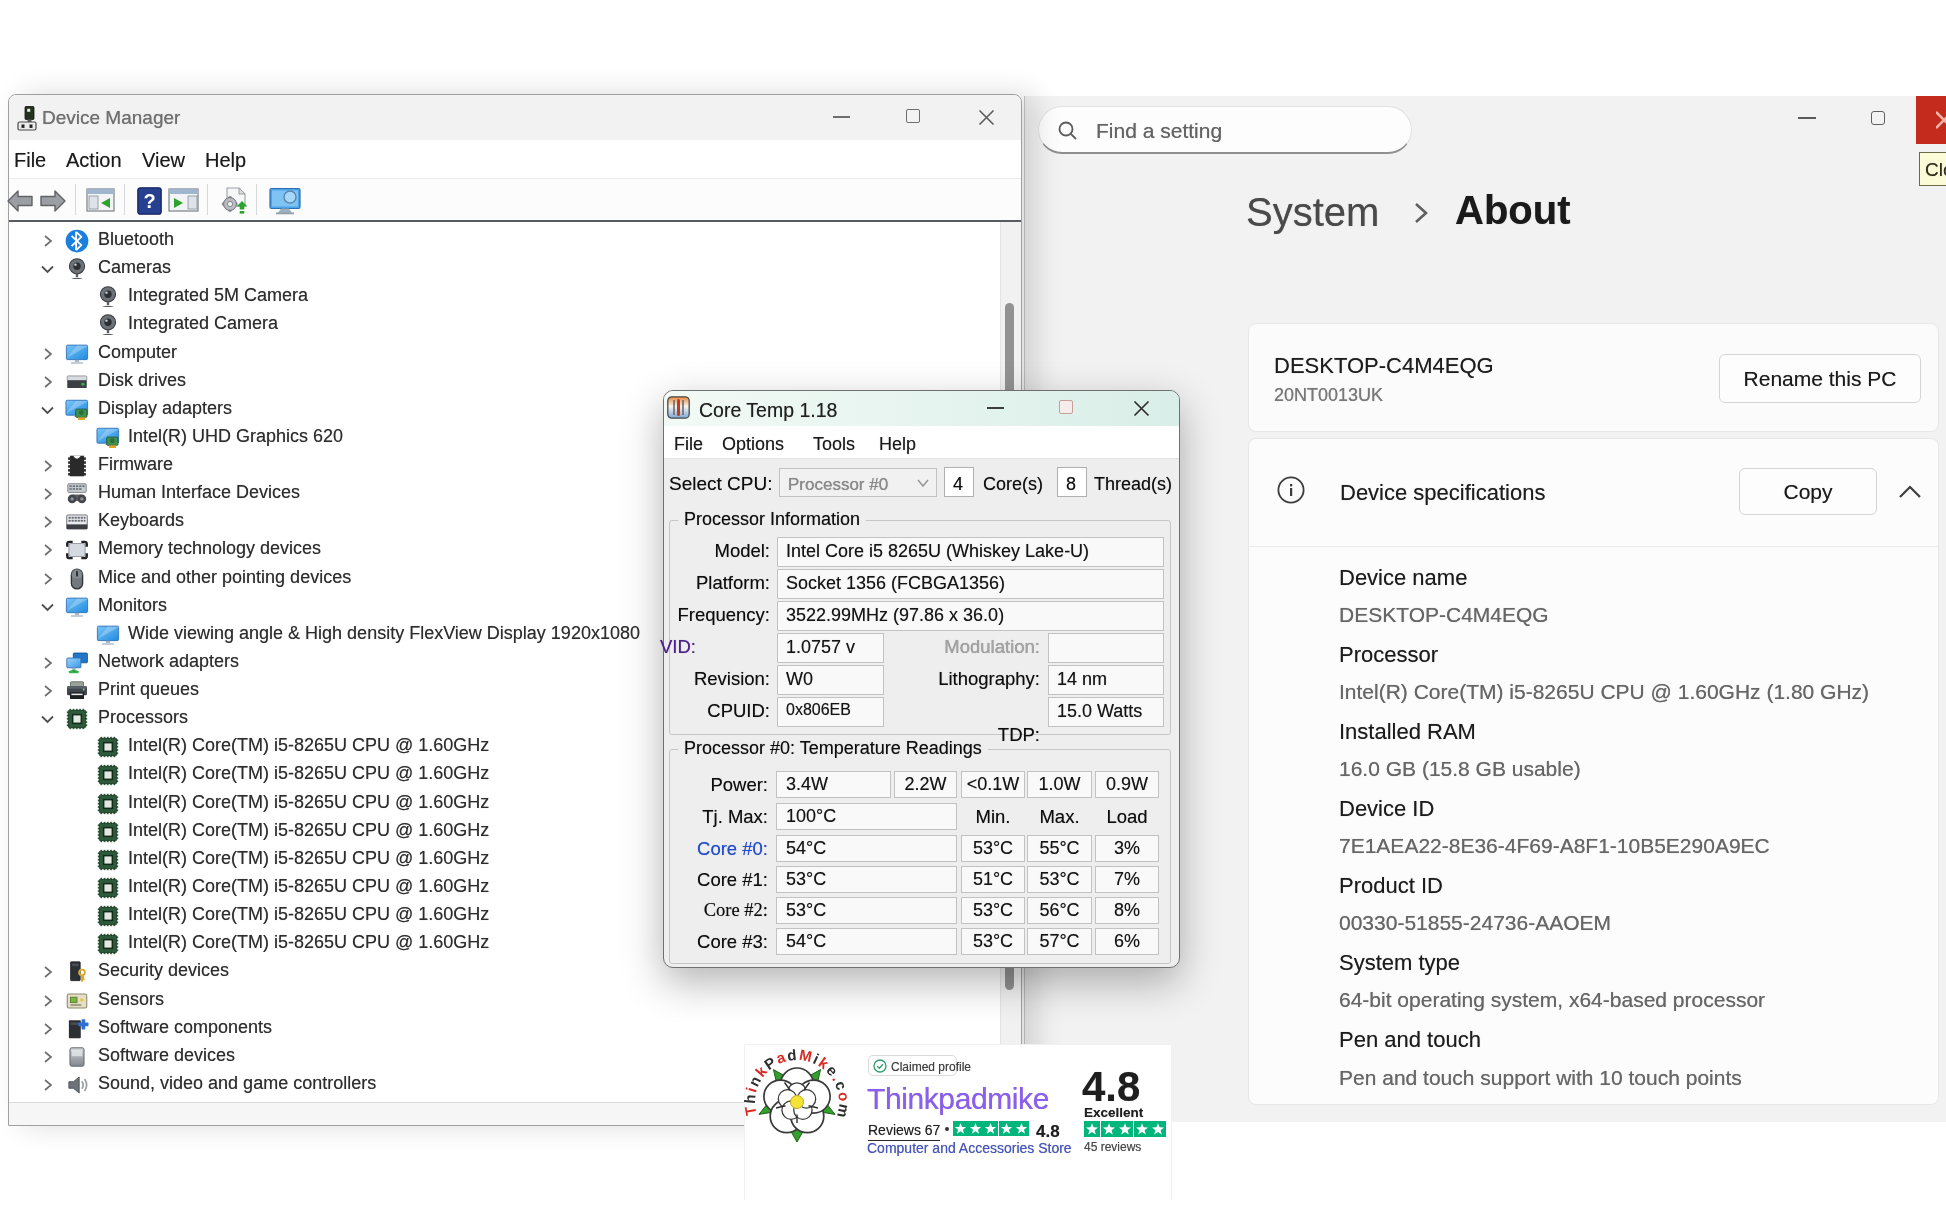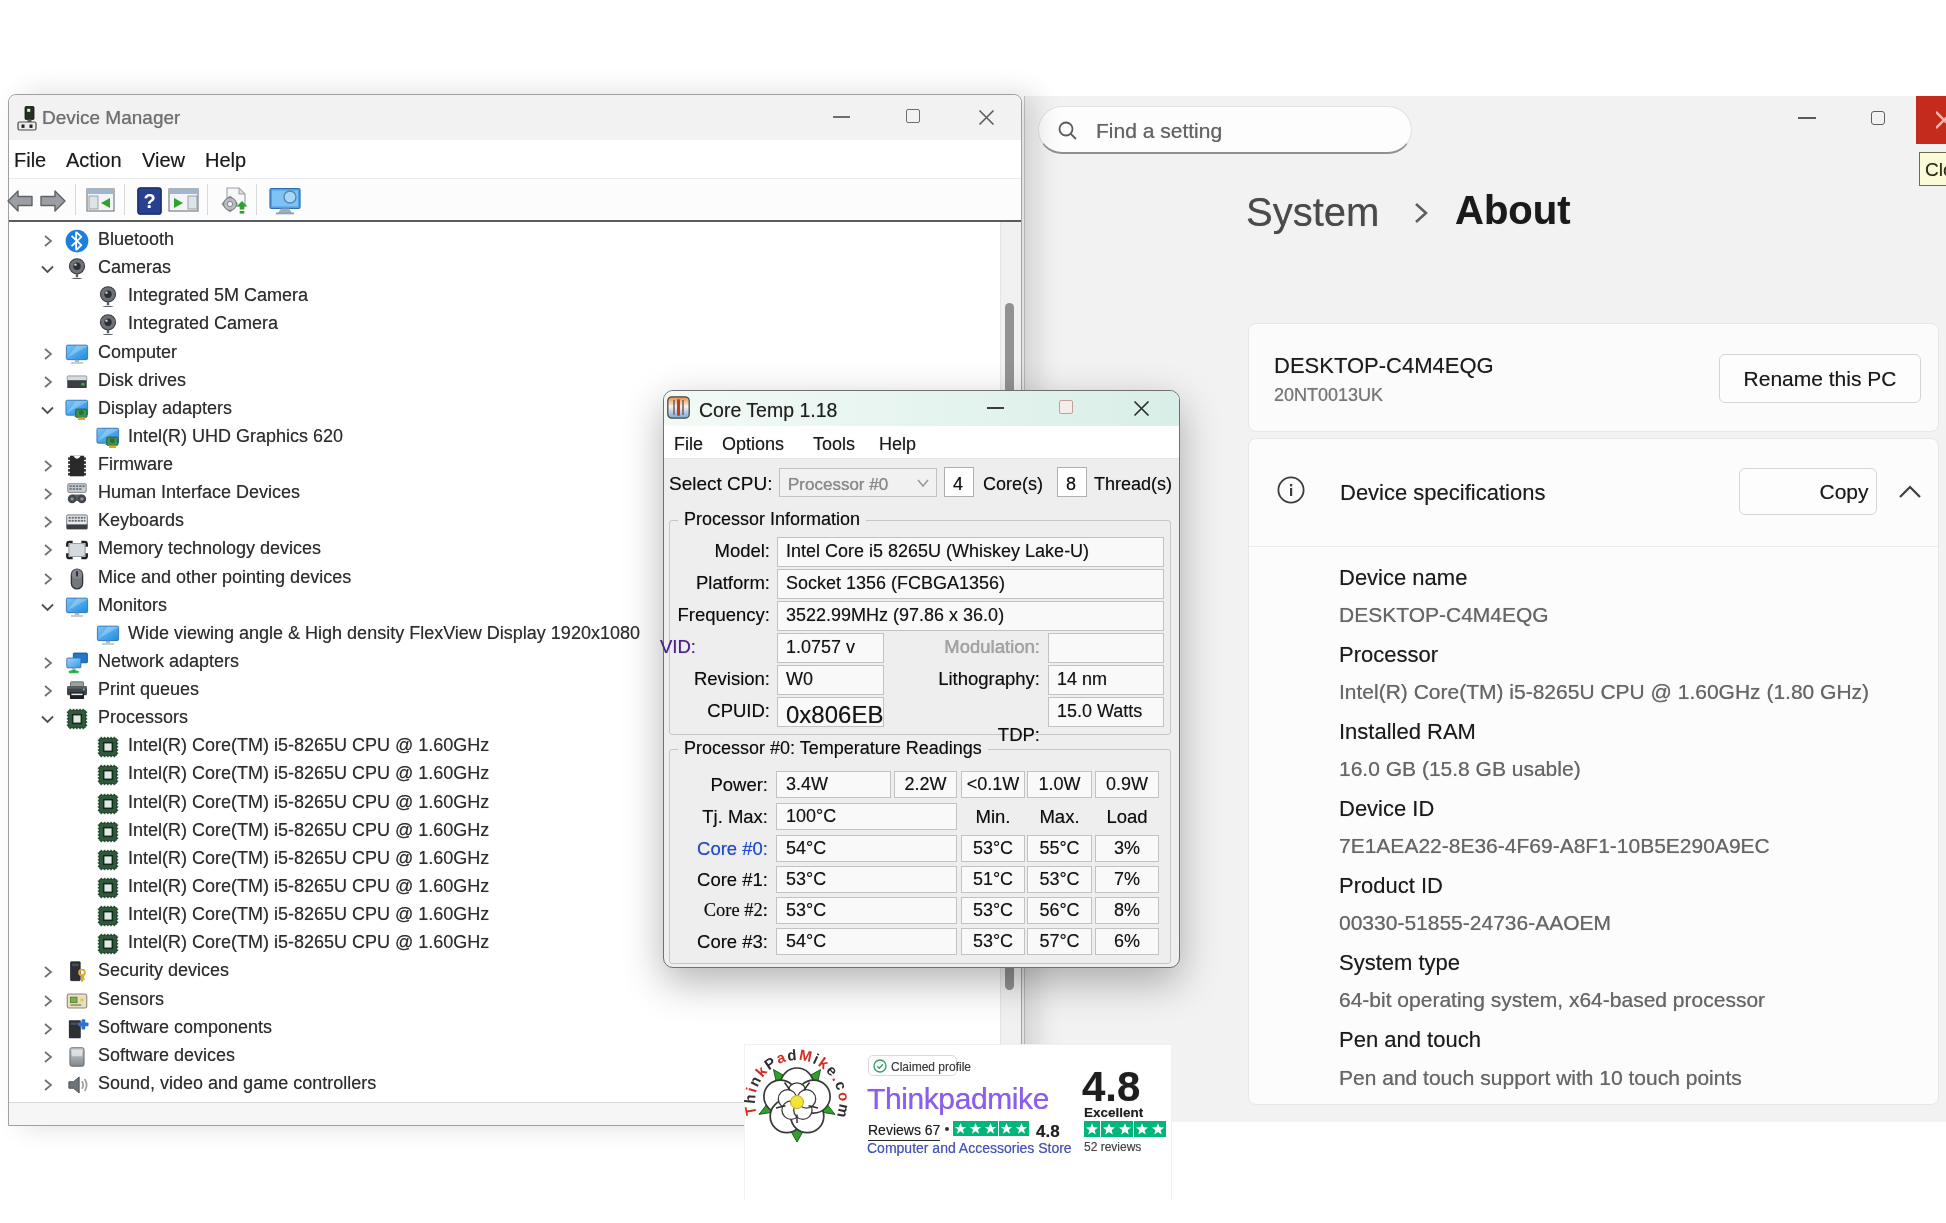--- a/index.html
+++ b/index.html
@@ -218,21 +218,21 @@
 <div class="txt" style="left:1719px;top:367px;width:202px;text-align:center;font-size:21px;color:#1a1a1a;">Rename this PC</div>
 <div class="abs" style="left:1248px;top:438px;width:691px;height:667px;background:#fcfcfc;border:1px solid #e7e7e7;border-radius:8px;"></div>
 <div class="abs" style="left:1249px;top:546px;width:689px;height:1px;background:#ececec;"></div>
 <svg class="abs" style="left:1277px;top:476px" width="28" height="28">
     <circle cx="14" cy="14" r="12.6" fill="none" stroke="#3c3c3c" stroke-width="1.8"></circle>
     <rect x="13" y="12" width="2.2" height="8" fill="#3c3c3c"></rect>
     <rect x="13" y="8" width="2.2" height="2.4" fill="#3c3c3c"></rect>
   </svg>
 <div class="txt" style="left:1340px;top:480px;font-size:22px;color:#1d1d1d;">Device specifications</div>
 <div class="abs" style="left:1739px;top:468px;width:138px;height:47px;background:#fdfdfd;border:1px solid #d5d5d5;border-radius:6px;"></div>
-<div class="txt" style="left:1739px;top:480px;width:138px;text-align:center;font-size:21px;color:#1a1a1a;padding-left:36px;">Copy</div>
+<div class="txt" style="left:1739px;top:480px;width:138px;text-align:center;font-size:21px;color:#1a1a1a;">Copy</div>
 <svg class="abs" style="left:1898px;top:484px" width="24" height="16">
     <path d="M2 13 L12 3 L22 13" stroke="#3f3f3f" stroke-width="2.2" fill="none"></path>
   </svg>
 <div class="txt" style="left:1339px;top:565px;font-size:22px;color:#1b1b1b;">Device name</div>
 <div class="txt" style="left:1339px;top:603px;font-size:21px;color:#666666;">DESKTOP-C4M4EQG</div>
 <div class="txt" style="left:1339px;top:642px;font-size:22px;color:#1b1b1b;">Processor</div>
 <div class="txt" style="left:1339px;top:680px;font-size:21px;color:#666666;">Intel(R) Core(TM) i5-8265U CPU @ 1.60GHz (1.80 GHz)</div>
 <div class="txt" style="left:1339px;top:719px;font-size:22px;color:#1b1b1b;">Installed RAM</div>
 <div class="txt" style="left:1339px;top:757px;font-size:21px;color:#666666;">16.0 GB (15.8 GB usable)</div>
 <div class="txt" style="left:1339px;top:796px;font-size:22px;color:#1b1b1b;">Device ID</div>
@@ -553,21 +553,21 @@
 <div class="txt" style="left:930px;top:636px;width:110px;text-align:right;font-size:18.5px;color:#a3a3a3;">Modulation:</div>
 <div class="abs" style="left:1048px;top:633px;width:116px;height:30px;background:#f9f9f9;border:1px solid #c2c2c2;"></div>
 <div class="txt" style="left:660px;top:668px;width:110px;text-align:right;font-size:18.5px;color:#0d0d0d;">Revision:</div>
 <div class="abs" style="left:777px;top:665px;width:107px;height:30px;background:#f9f9f9;border:1px solid #c2c2c2;"></div>
 <div class="txt" style="left:786px;top:669px;font-size:18px;color:#141414;">W0</div>
 <div class="txt" style="left:930px;top:668px;width:110px;text-align:right;font-size:18.5px;color:#0d0d0d;">Lithography:</div>
 <div class="abs" style="left:1048px;top:665px;width:116px;height:30px;background:#f9f9f9;border:1px solid #c2c2c2;"></div>
 <div class="txt" style="left:1057px;top:669px;font-size:18px;color:#141414;">14 nm</div>
 <div class="txt" style="left:660px;top:700px;width:110px;text-align:right;font-size:18.5px;color:#0d0d0d;">CPUID:</div>
 <div class="abs" style="left:777px;top:697px;width:107px;height:30px;background:#f9f9f9;border:1px solid #c2c2c2;"></div>
-<div class="txt" style="left:786px;top:701px;font-size:24px;color:#141414;">0x806EB</div>
+<div class="txt" style="left:786px;top:701px;font-size:16px;color:#141414;">0x806EB</div>
 <div class="txt" style="left:930px;top:700px;width:110px;text-align:right;font-size:18.5px;color:#0d0d0d;margin-top:24px;">TDP:</div>
 <div class="abs" style="left:1048px;top:697px;width:116px;height:30px;background:#f9f9f9;border:1px solid #c2c2c2;"></div>
 <div class="txt" style="left:1057px;top:701px;font-size:18px;color:#141414;">15.0 Watts</div>
 <div class="abs" style="left:669px;top:749px;width:502px;height:215px;border:1px solid #c6c6c6;border-radius:3px;"></div>
 <div class="txt" style="left:678px;top:738px;font-size:18px;color:#0d0d0d;background:#efeeee;padding:0 6px;">Processor #0: Temperature Readings</div>
 <div class="txt" style="left:650px;top:774px;width:118px;text-align:right;font-size:18.5px;color:#0d0d0d;">Power:</div>
 <div class="abs" style="left:776px;top:771px;width:115px;height:27px;background:#f9f9f9;border:1px solid #c2c2c2;"></div>
 <div class="txt" style="left:786px;top:774px;font-size:18px;color:#141414;">3.4W</div>
 <div class="abs" style="left:894px;top:771px;width:63px;height:27px;background:#f9f9f9;border:1px solid #c2c2c2;"></div>
 <div class="txt" style="left:894px;top:774px;width:63px;text-align:center;font-size:18px;color:#141414;">2.2W</div>
@@ -689,12 +689,12 @@
   </svg>
 <svg class="abs" style="left:1117px;top:1121px" width="16" height="16">
     <use href="#st"></use>
   </svg>
 <svg class="abs" style="left:1134px;top:1121px" width="16" height="16">
     <use href="#st"></use>
   </svg>
 <svg class="abs" style="left:1150px;top:1121px" width="16" height="16">
     <use href="#st"></use>
   </svg>
-<div class="txt" style="left:1084px;top:1140px;font-size:12px;color:#4a4a4a;">52 reviews</div>
+<div class="txt" style="left:1084px;top:1140px;font-size:12px;color:#4a4a4a;">45 reviews</div>
 </body></html>

